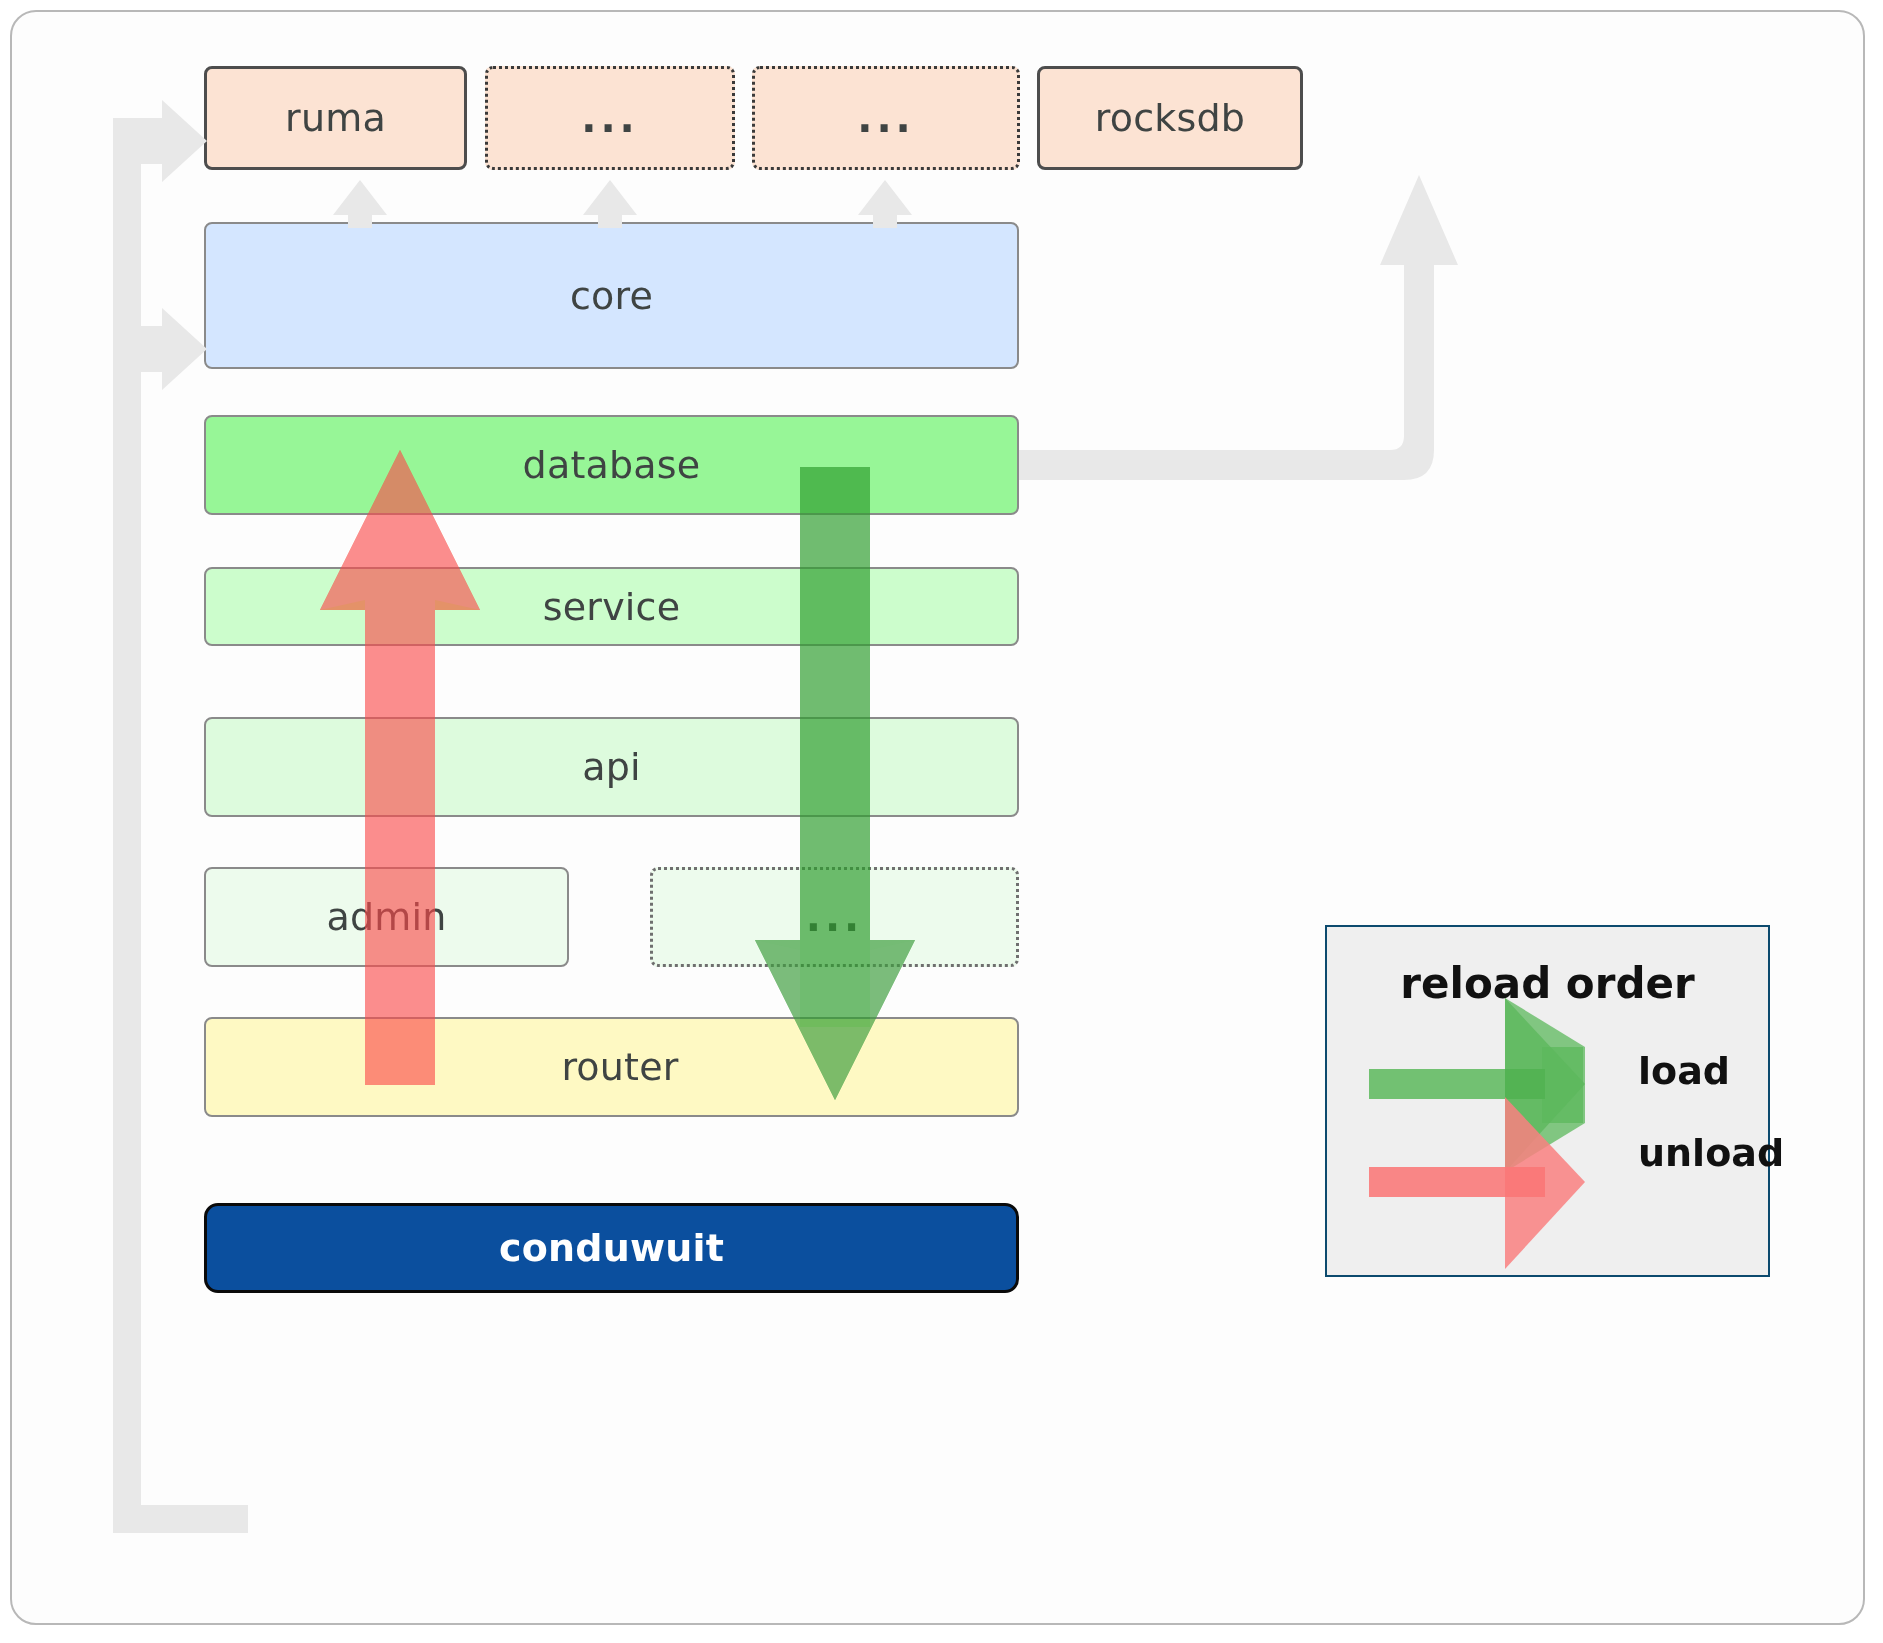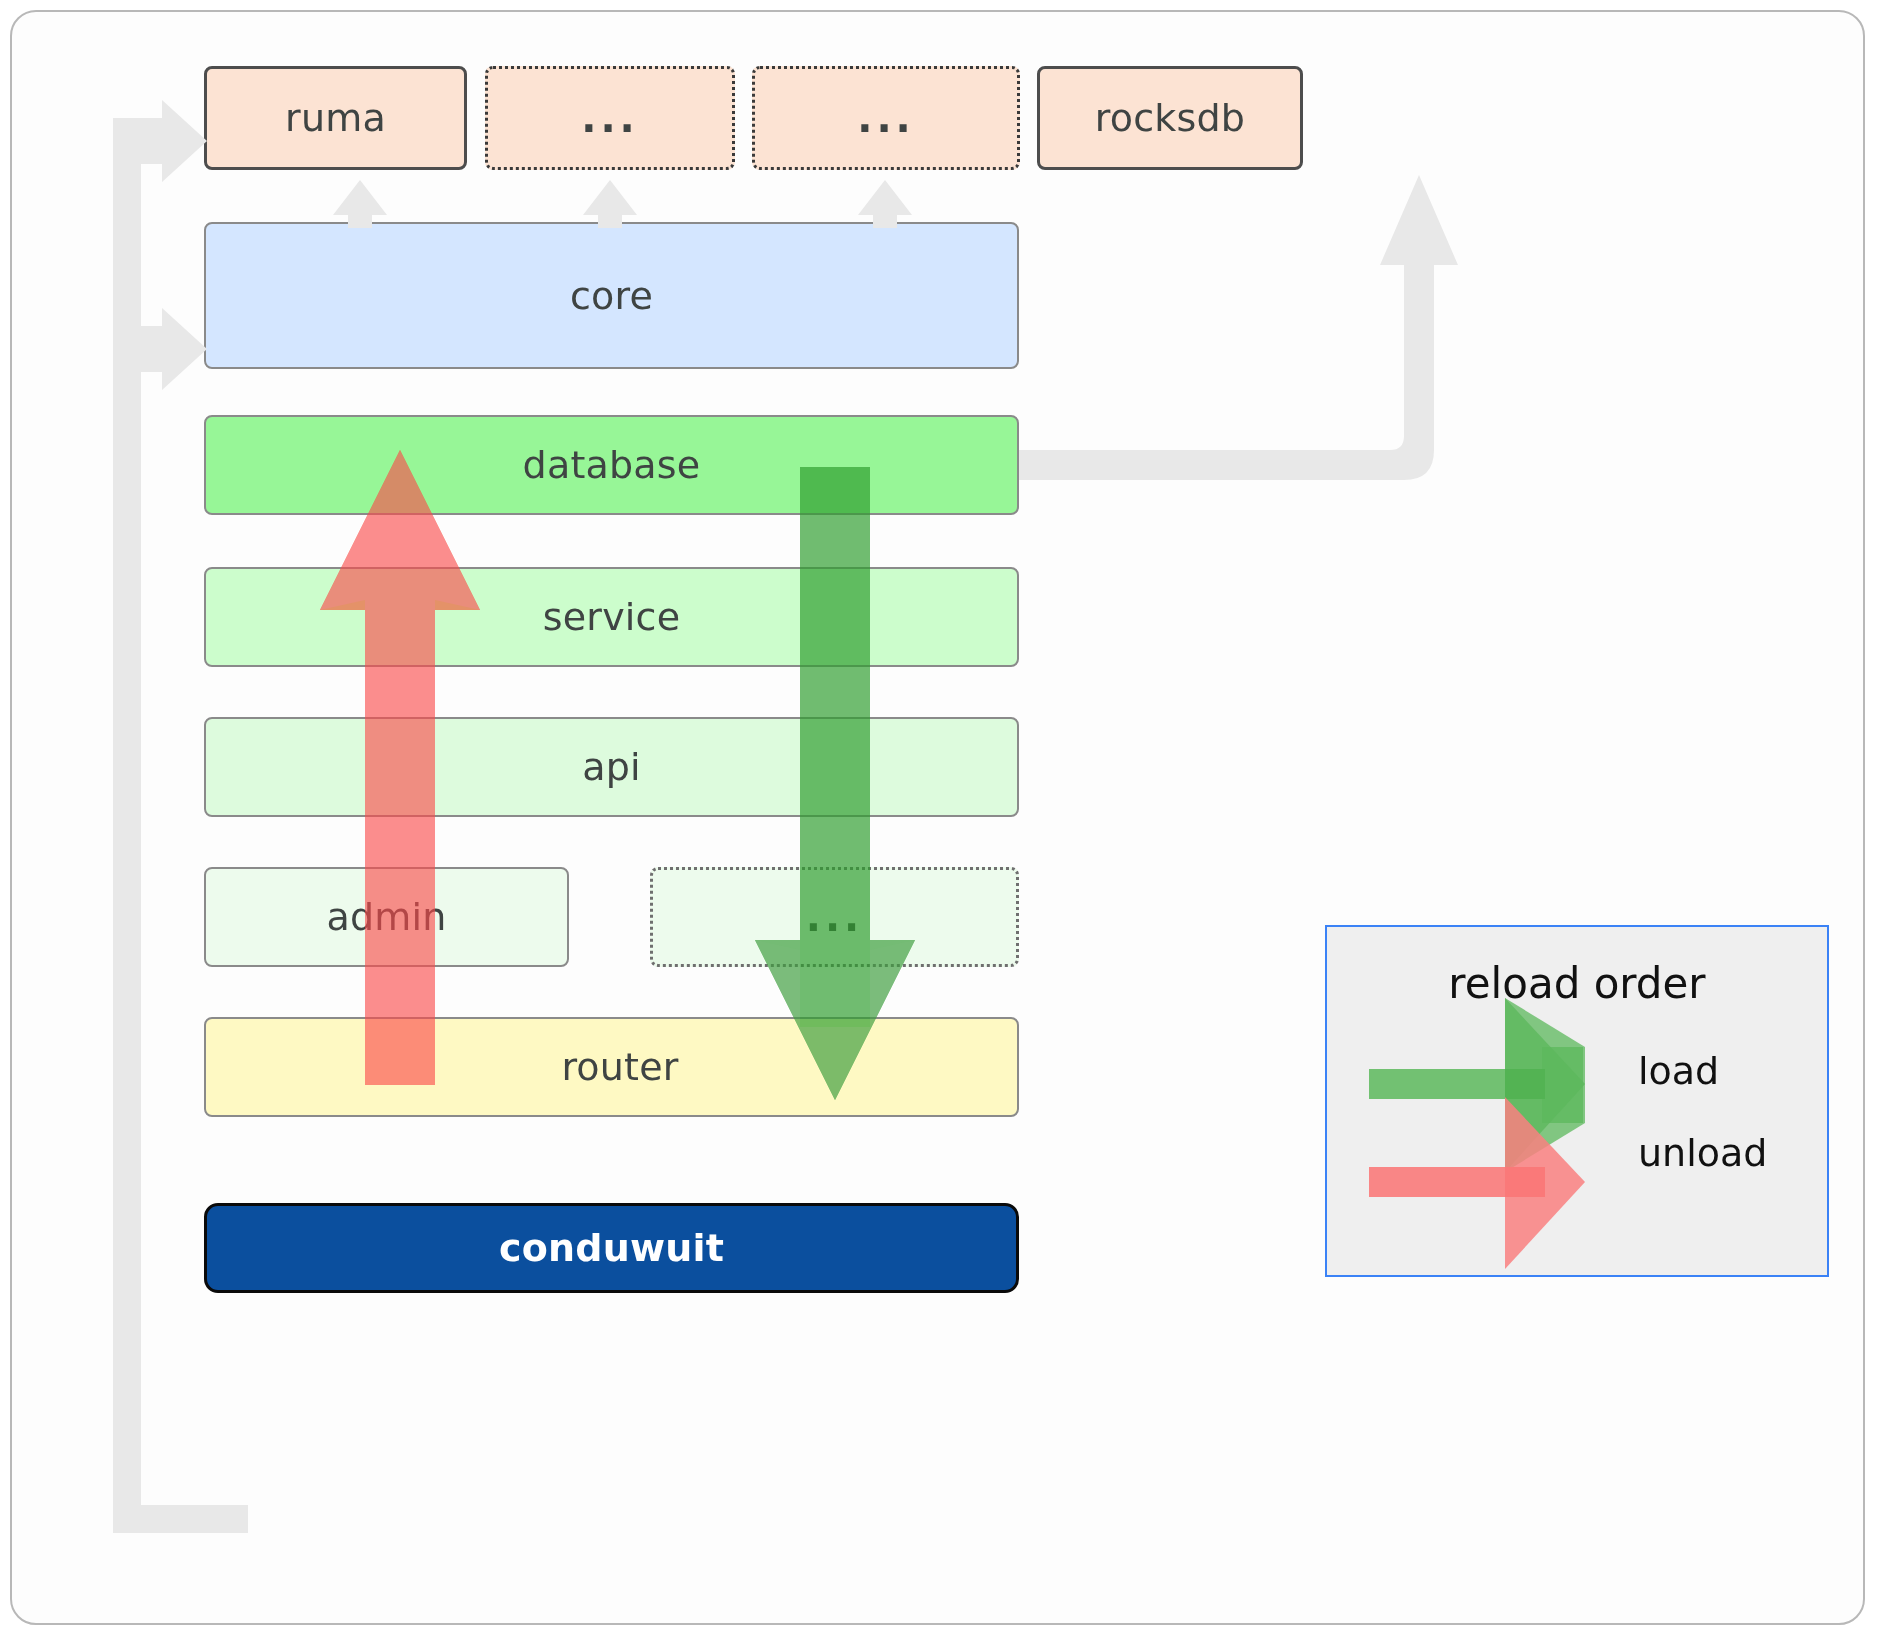--- a/index.html
+++ b/index.html
@@ -81,26 +81,27 @@
   .layer.under { z-index: 1; }
   .layer.over  { z-index: 5; }
 
   .nodes { z-index: 3; }
 
   
   .legend {
     position: absolute;
     left: 1325px;
     top: 925px;
-    width: 504px;
+    width: 445px;
     height: 352px;
     background: #efefef;
-    border: 2px solid #3b82f6;
+    border: 2px solid #0c4a6e;
     box-sizing: border-box;
     z-index: 4;
+    font-weight: bold;
   }
   .legend-title {
     position: absolute;
     left: 0; right: 0;
     top: 32px;
     text-align: center;
     font-size: 42px;
     color: #111111;
   }
   .legend-label {
@@ -157,21 +158,21 @@
     </div>
 
     <div class="node core-box" style="left:204px; top:222px; width:815px; height:147px;">
       <span>core</span>
     </div>
 
     <div class="node db-box" style="left:204px; top:415px; width:815px; height:100px;">
       <span>database</span>
     </div>
 
-    <div class="node svc-box" style="left:204px; top:567px; width:815px; height:100px;">
+    <div class="node svc-box" style="left:204px; top:567px; width:815px; height:79px;">
       <span>service</span>
     </div>
 
     <div class="node api-box" style="left:204px; top:717px; width:815px; height:100px;">
       <span>api</span>
     </div>
 
     <div class="node adm-box" style="left:204px; top:867px; width:365px; height:100px;">
       <span>admin</span>
     </div>

